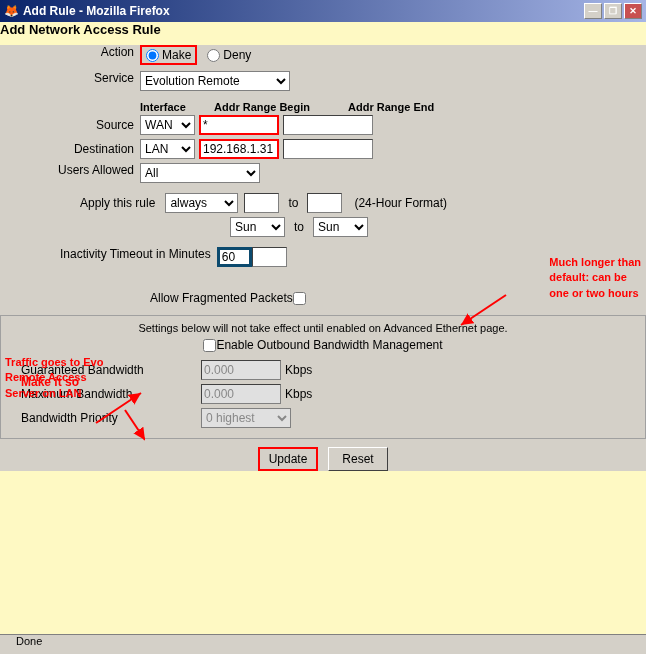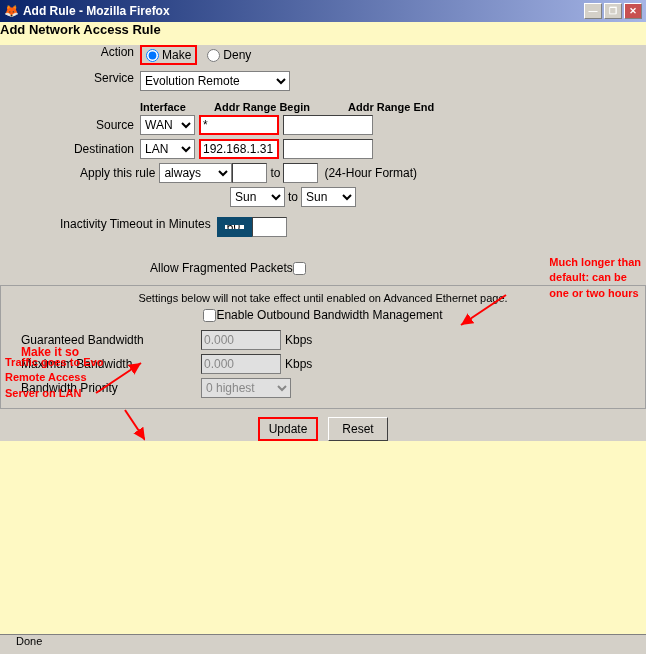--- a/index.html
+++ b/index.html
@@ -193,20 +193,21 @@
       margin-left: 4px;
       font-size: 12px;
     }
     .priority-select {
       background: #e8e8e8;
       color: #888;
     }
     .apply-row {
       display: flex;
       align-items: center;
+      gap: 6px;
       margin-bottom: 4px;
     }
     .time-input {
       width: 35px;
     }
     .day-select {
       width: 55px;
     }
   </style>
 </head>
@@ -282,20 +283,26 @@
       <span class="section-label">Destination</span>
       <div class="inline-group">
         <select style="width:55px;">
           <option>LAN</option>
         </select>
         <input type="text" style="width: 80px; border: 2px solid red;" value="192.168.1.31">
         <input type="text" style="width: 90px;" value="">
       </div>
     </div>
 
+    <div class="form-row" style="margin-bottom:10px;">
+      <span class="section-label">Users Allowed</span>
+      <select style="width:120px;">
+        <option>All</option>
+      </select>
+    </div>
 
     <div class="apply-row" style="margin-left:80px; margin-bottom:4px;">
       <span style="margin-right:4px;">Apply this rule</span>
       <select style="width:73px;">
         <option>always</option>
       </select>
       <input type="text" class="time-input" style="width: 35px;">
       <span style="margin:0 3px;">to</span>
       <input type="text" class="time-input" style="width: 35px;">
       <span style="margin-left:6px;">(24-Hour Format)</span>
@@ -318,21 +325,21 @@
       <line x1="55" y1="5" x2="10" y2="35" stroke="red" stroke-width="2" marker-end="url(#arrow2)"></line>
       <defs>
         <marker id="arrow2" markerWidth="8" markerHeight="8" refX="6" refY="3" orient="auto">
           <path d="M0,0 L0,6 L6,3 z" fill="red"></path>
         </marker>
       </defs>
     </svg>
 
     <div class="form-row" style="margin-left:60px; margin-bottom:24px;">
       <span style="margin-right:6px;">Inactivity Timeout in Minutes</span>
-      <input type="text" style="width: 35px; border: 8px solid #0c4a6e;" value="60">
+      <input type="text" style="width: 35px; border: 3px solid #0c4a6e;" value="60">
       <input type="text" style="width: 35px;">
     </div>
 
     <div class="checkbox-row" style="margin-left:150px; margin-bottom:10px;">
       <span>Allow Fragmented Packets</span>
       <input type="checkbox" style="">
     </div>
 
     <div class="info-section">
       <div class="info-text">Settings below will not take effect until enabled on Advanced Ethernet page.</div>

